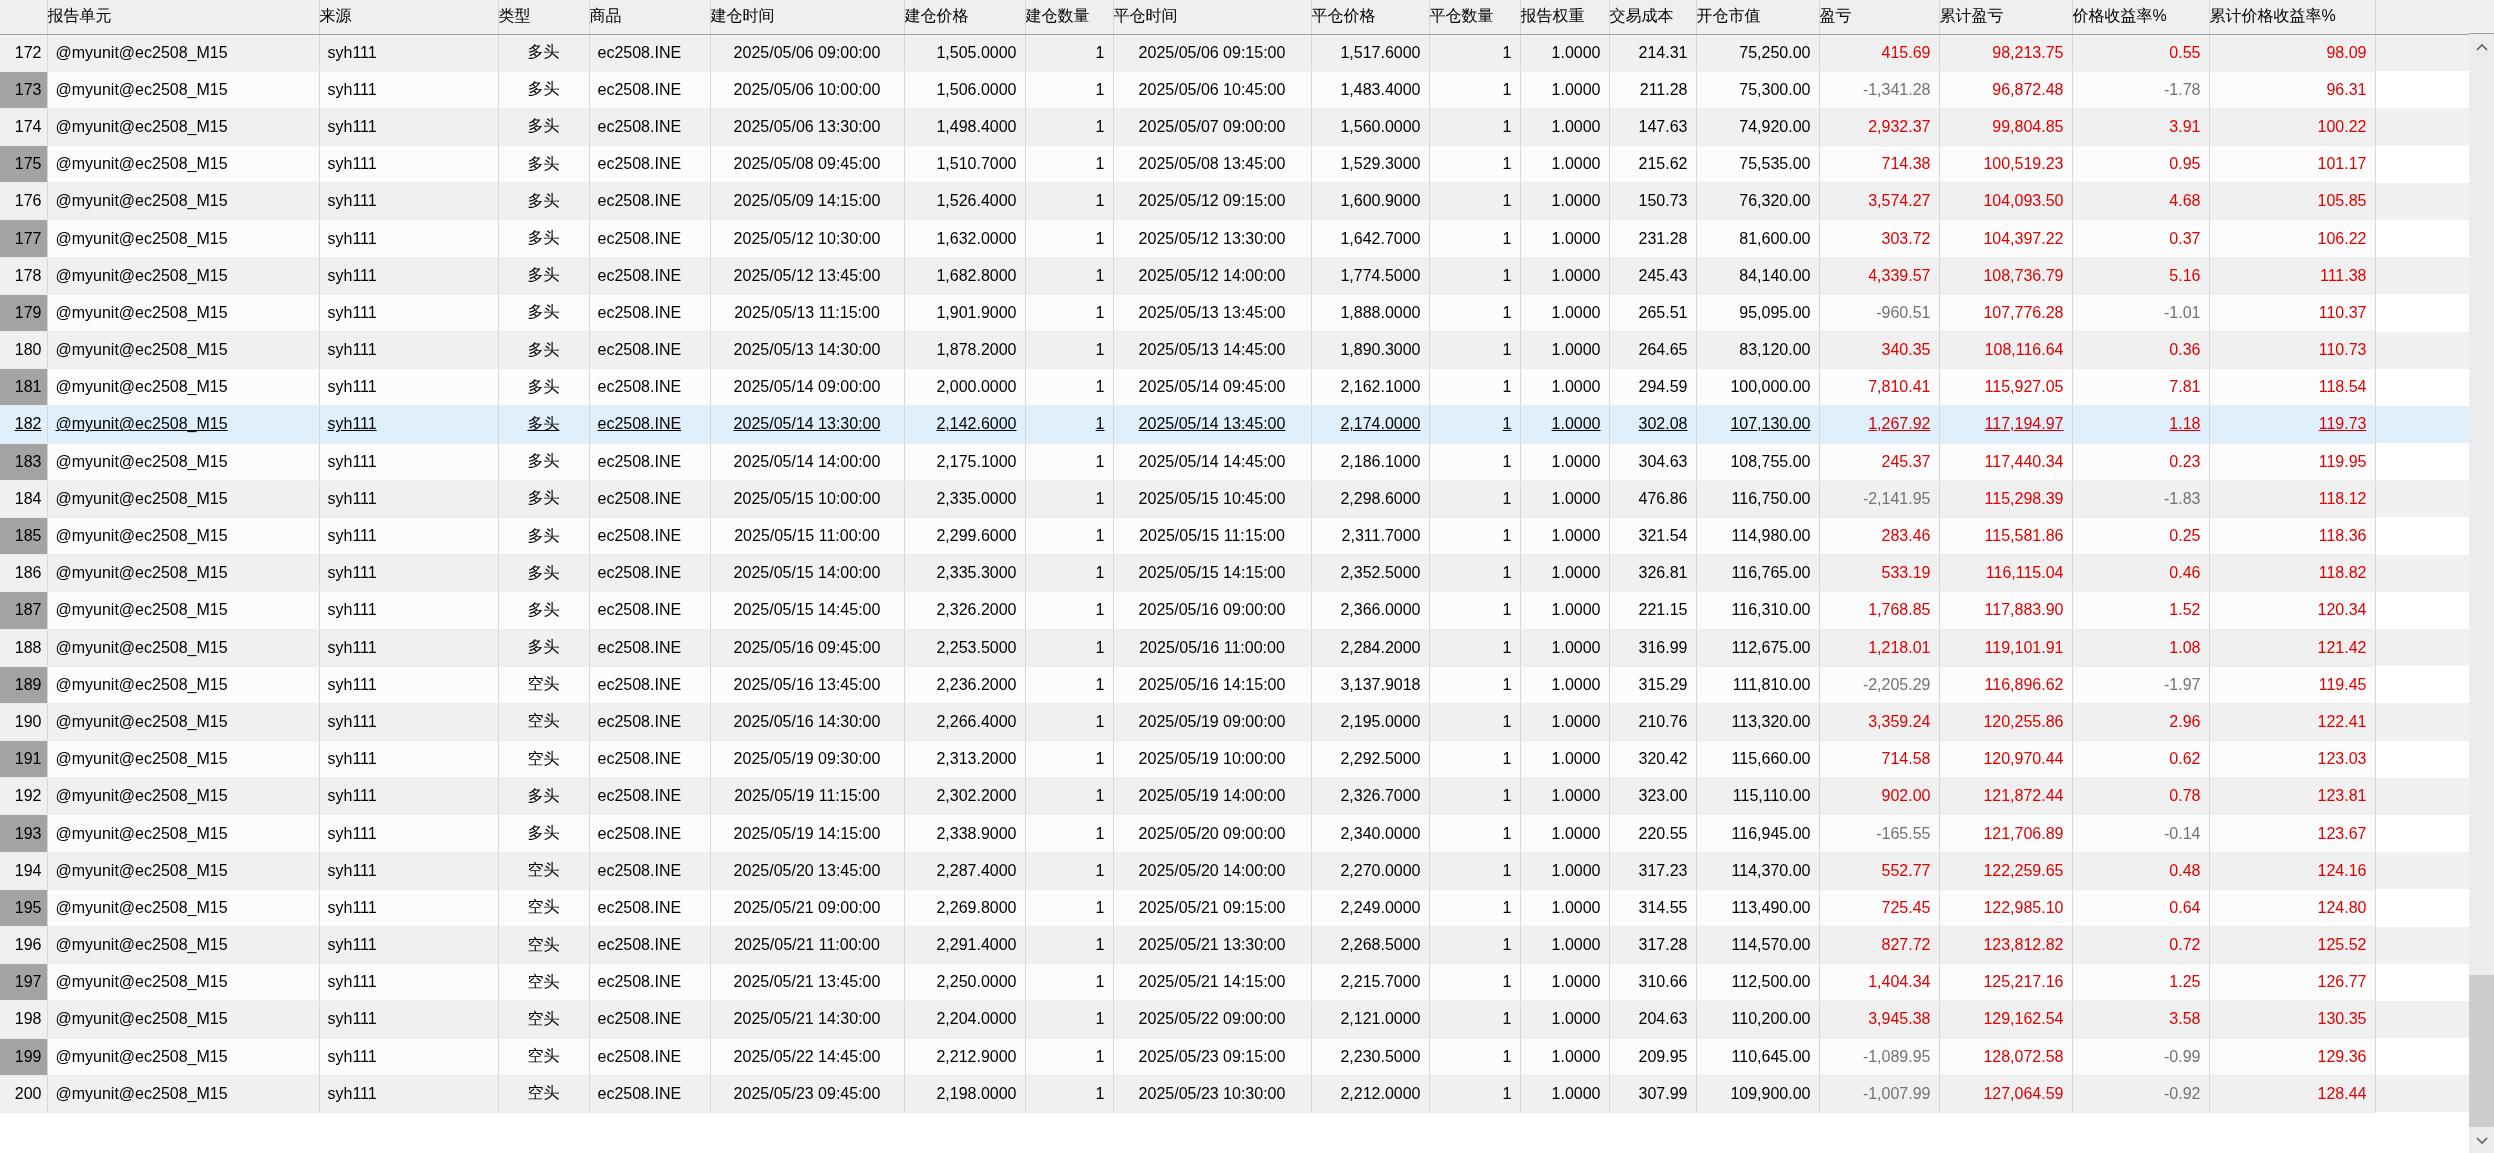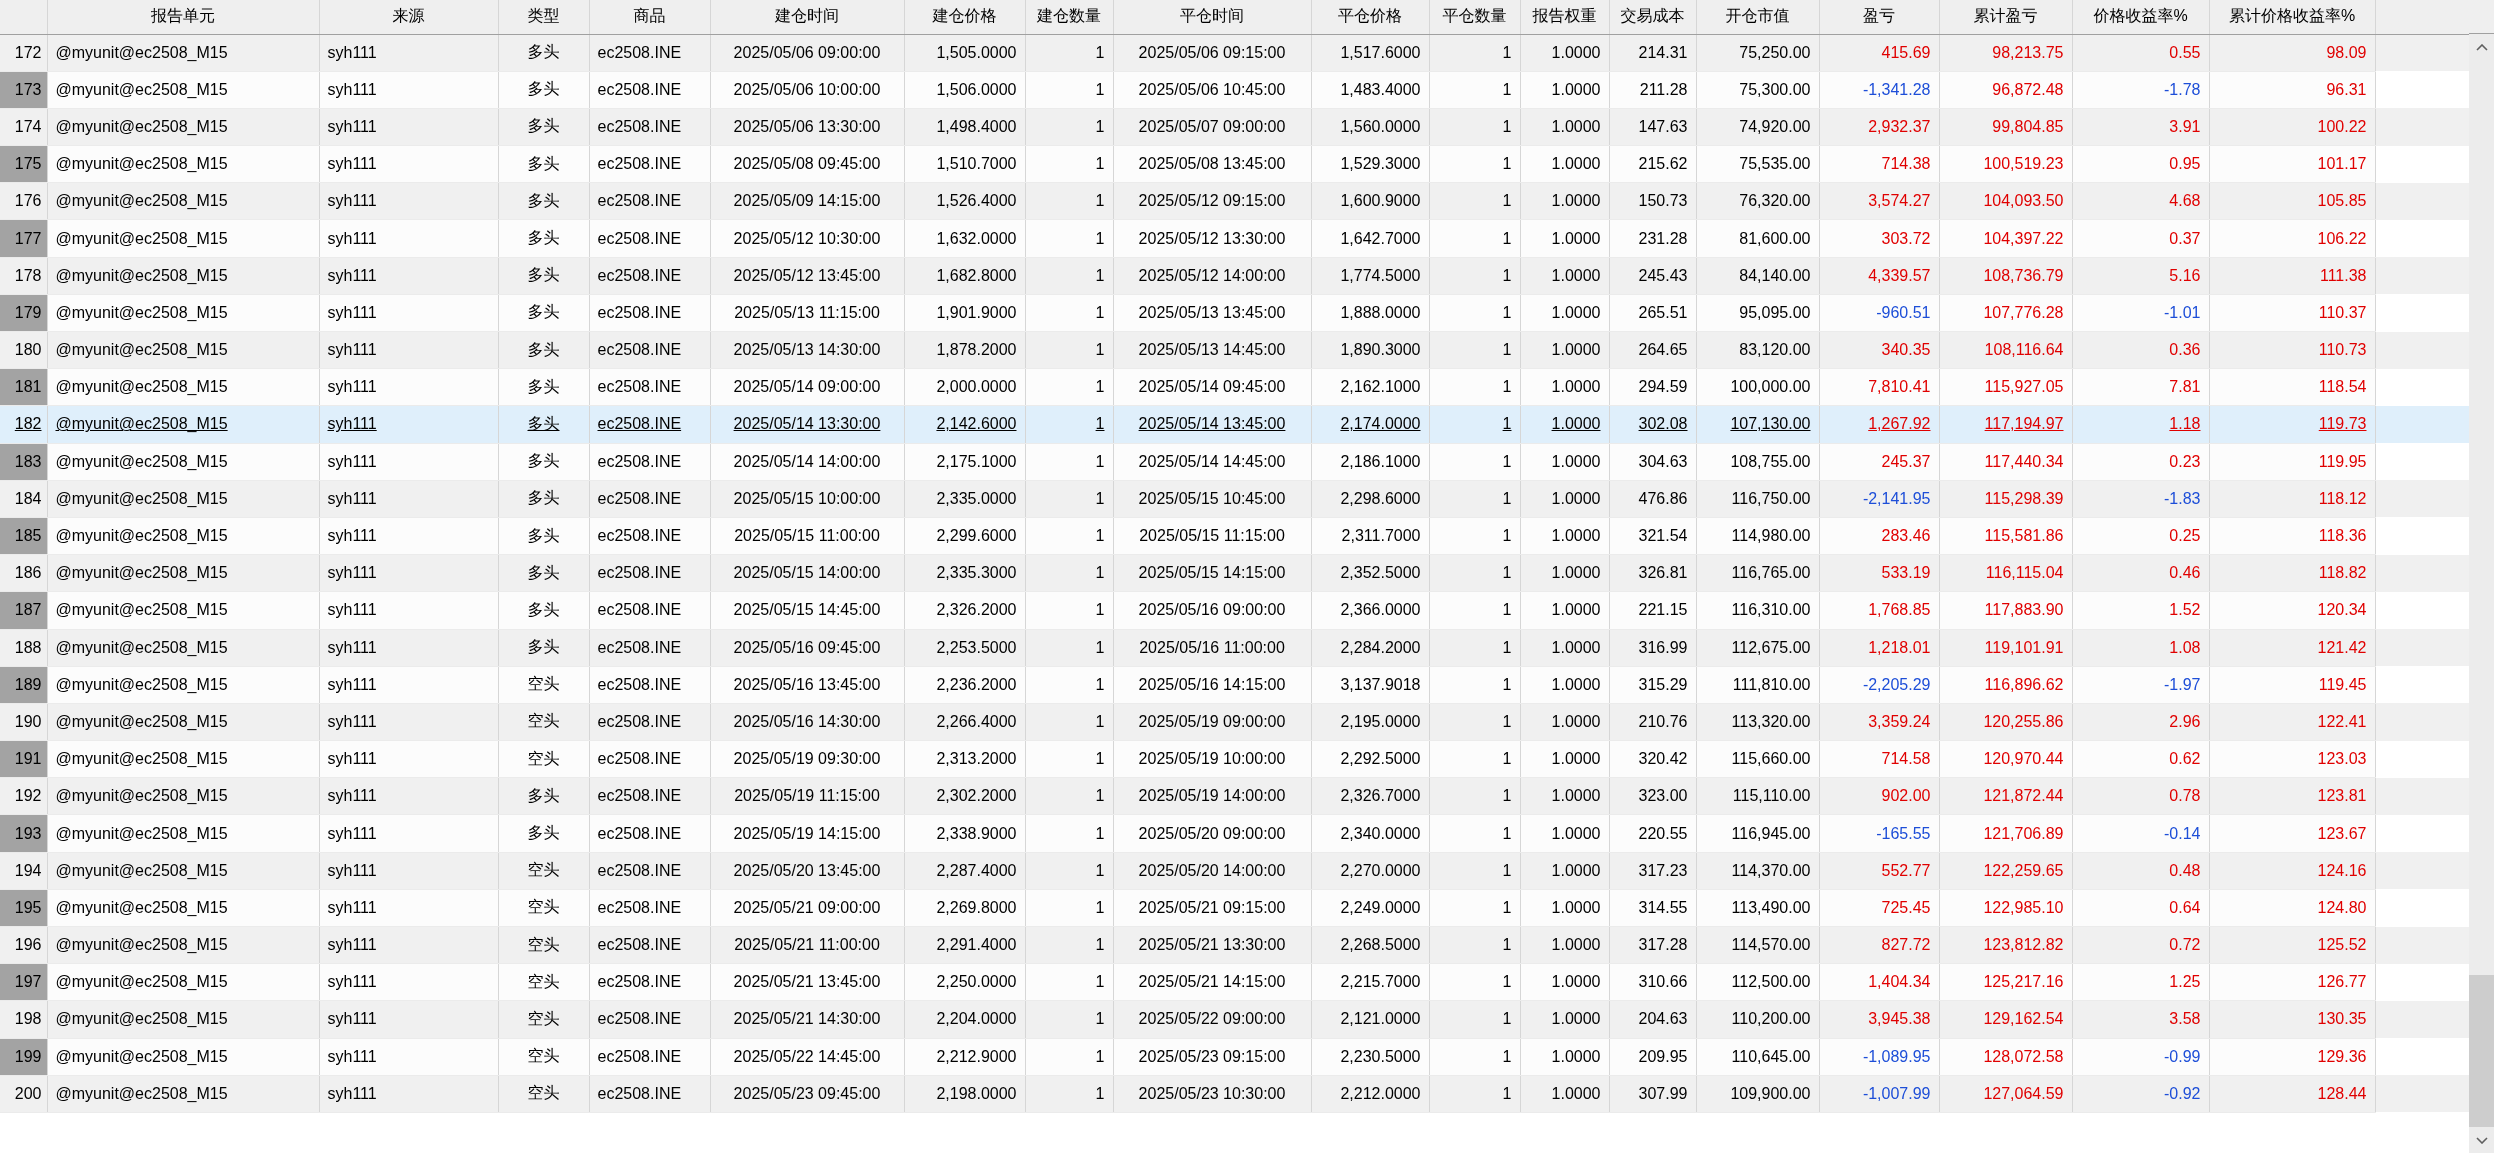--- a/index.html
+++ b/index.html
@@ -4,35 +4,35 @@
 <style>
   html,body{margin:0;padding:0;}
   body{
     width:2494px;height:1153px;background:#ffffff;position:relative;overflow:hidden;
     font-family:"Liberation Sans","DejaVu Sans",sans-serif;color:#000;
   }
   table{border-collapse:collapse;table-layout:fixed;width:2469px;}
   thead th{
     height:34px;background:#efefef;font-weight:normal;font-size:16px;color:#000;
     border-right:1px solid #d6d6d6;border-bottom:1px solid #a0a0a0;
-    padding:0;white-space:nowrap;overflow:hidden;box-sizing:border-box;text-align:center;
+    padding:0;white-space:nowrap;overflow:hidden;box-sizing:border-box;text-align:left;
   }
   thead th.filler{border-right:none;}
   tbody tr{height:37.2px;padding-left:16px;}
   tbody td{
     font-size:16px;padding:0 8px;white-space:nowrap;overflow:hidden;box-sizing:border-box;
     border-right:1px solid #d6d6d6;border-bottom:1px solid #ebebeb;background:#fcfcfc;
   }
   tbody tr.stripe td{background:#f0f0f0;}
   tbody tr.selected td{background:#dfeffb;text-decoration:underline;}
   tbody td.rowno{background:#a3a3a3;padding:0 5px 0 2px;}
   tbody td.filler{background:#ffffff;border-right:none;border-bottom:none;}
   .al{text-align:left}.ar{text-align:right}.ac{text-align:center}
   td.pos{color:#e00000}
-  td.neg{color:#1d4ed8}
+  td.neg{color:#737373}
   .hdr-corner{
     position:absolute;left:2469px;top:0;width:25px;height:34px;background:#efefef;
     border-bottom:1px solid #a0a0a0;box-sizing:border-box;
   }
   .vscroll{position:absolute;left:2469px;top:34px;width:25px;height:1119px;background:#ececec;}
   .vscroll .btn{position:absolute;left:0;width:25px;height:26px;background:#ececec;
     display:flex;align-items:center;justify-content:center;}
   .vscroll .btn-up{top:0;}
   .vscroll .btn-down{bottom:0;}
   .vscroll .thumb{position:absolute;left:0;top:941px;width:25px;height:152px;background:#cdcdcd;}

